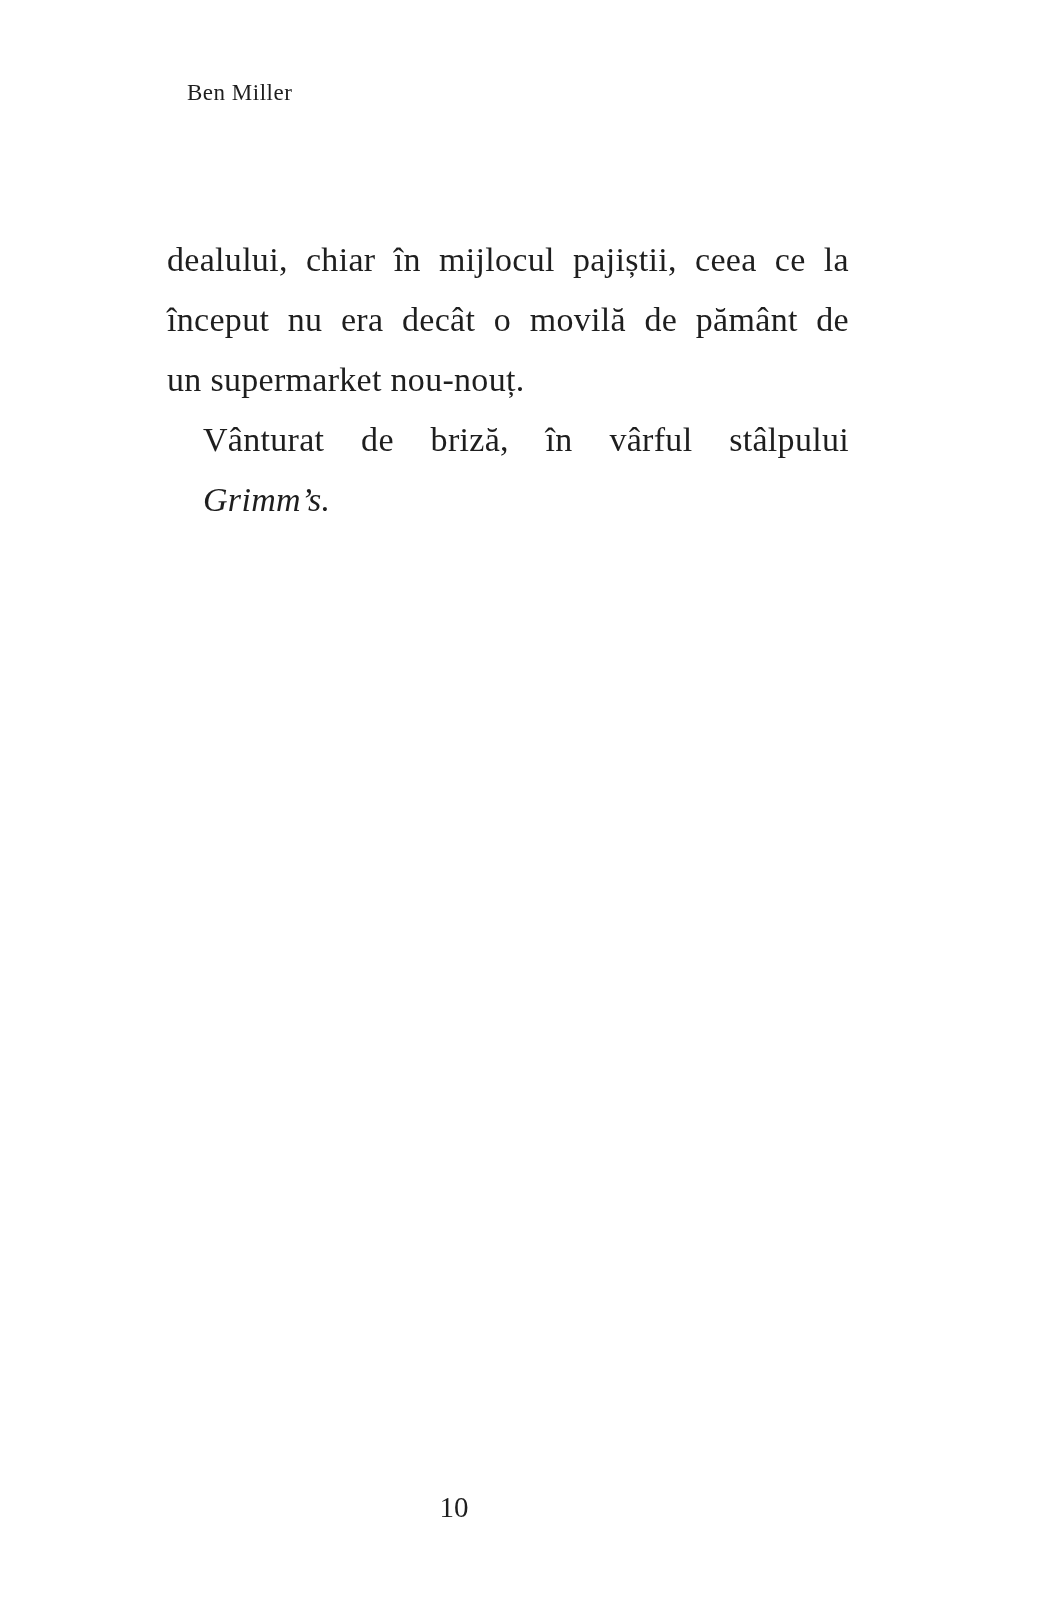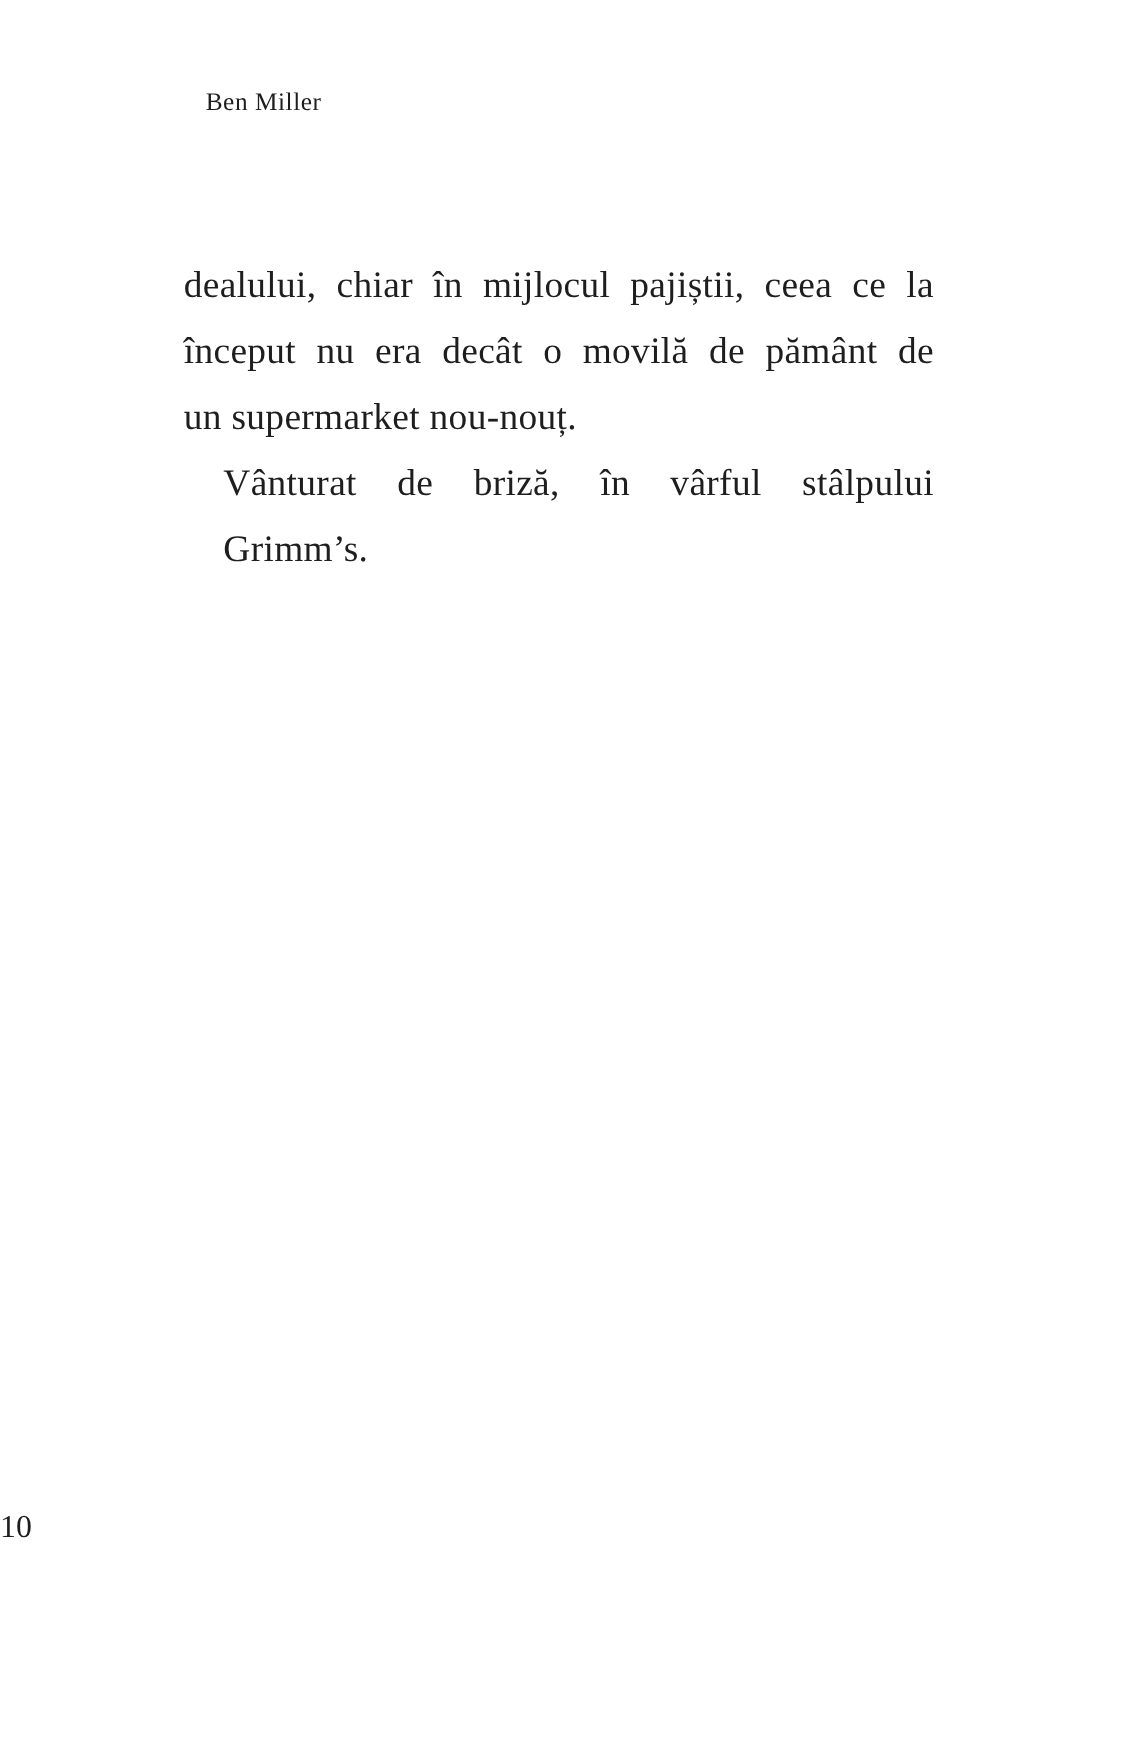--- a/index.html
+++ b/index.html
@@ -46,27 +46,28 @@
     text-align: justify;
     text-align-last: justify;
   }
   .line.last {
     text-align: left;
   }
   .line.indent {
     text-indent: 36px;
   }
   .line.italic {
+    font-style: italic;
   }
   .page-number {
     position: absolute;
     left: 0;
-    top: 1372px;
+    top: 1491px;
     width: 908px;
-    text-align: left;
+    text-align: center;
     font-size: 29px;
   }
 </style>
 </head>
 <body style="background: rgb(255, 255, 255); color: rgb(30, 30, 30);">
 
 <div class="page">
 
   <div class="running-header">Ben Miller</div>
 

